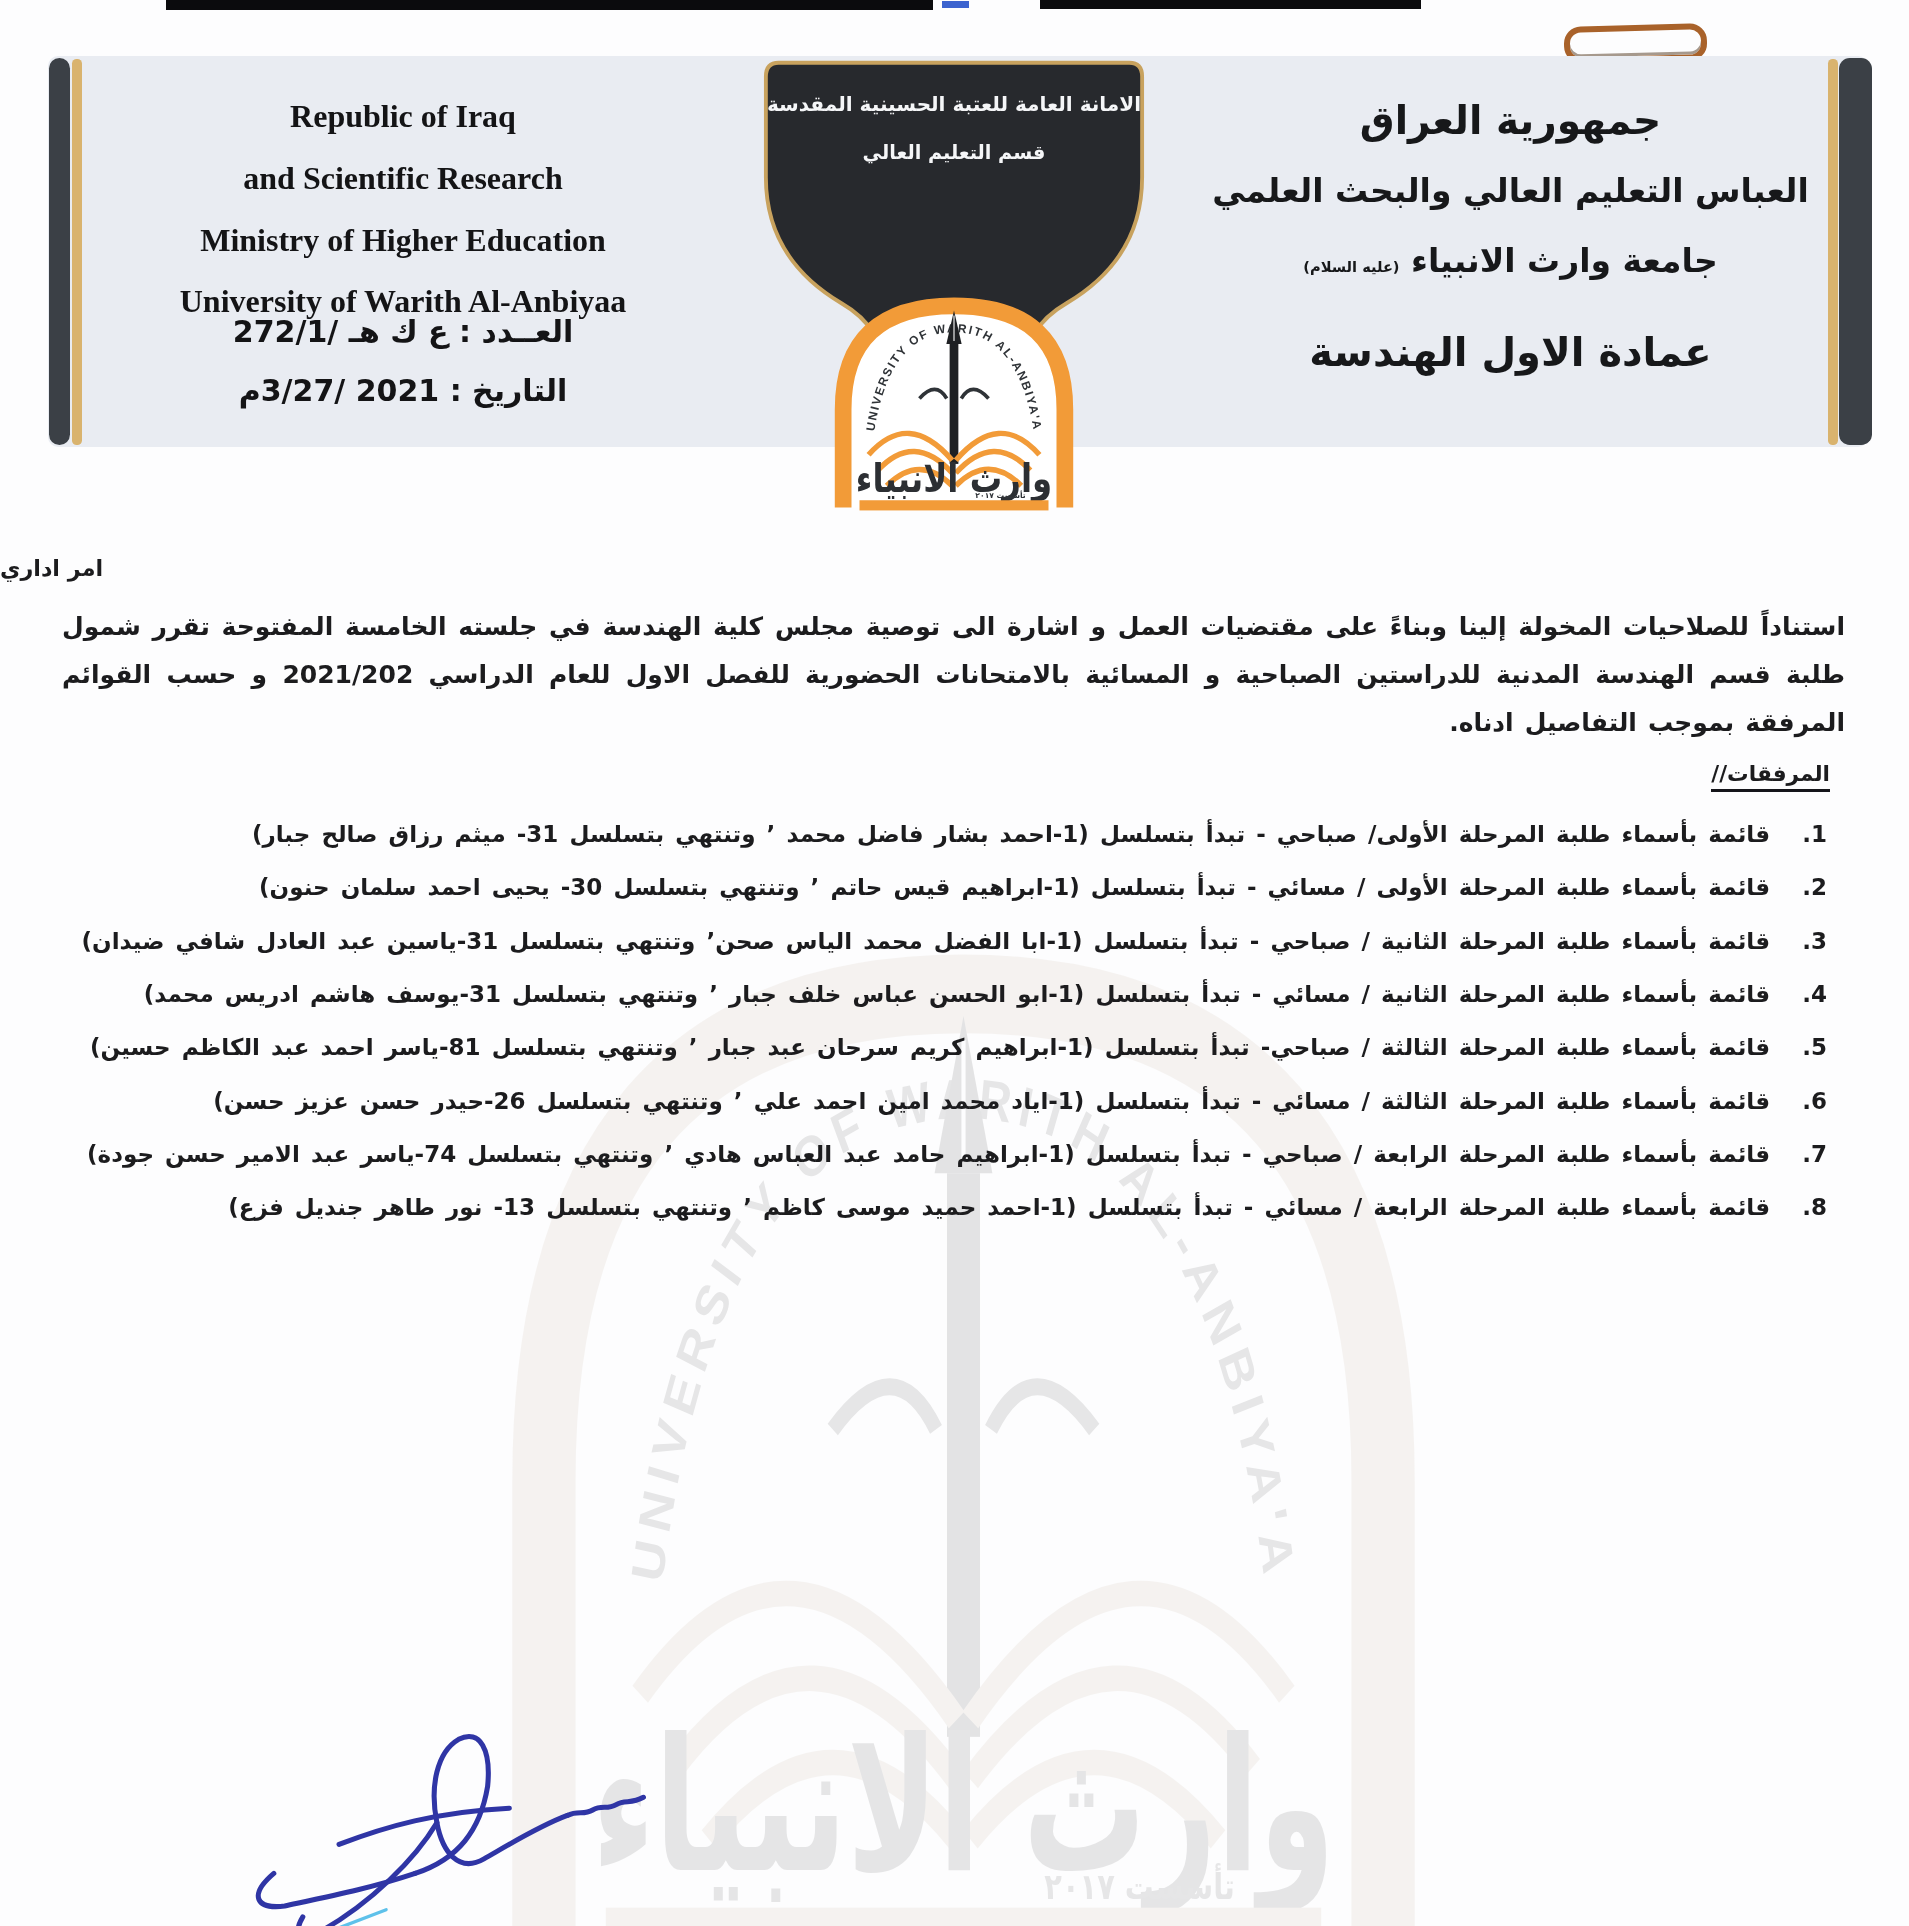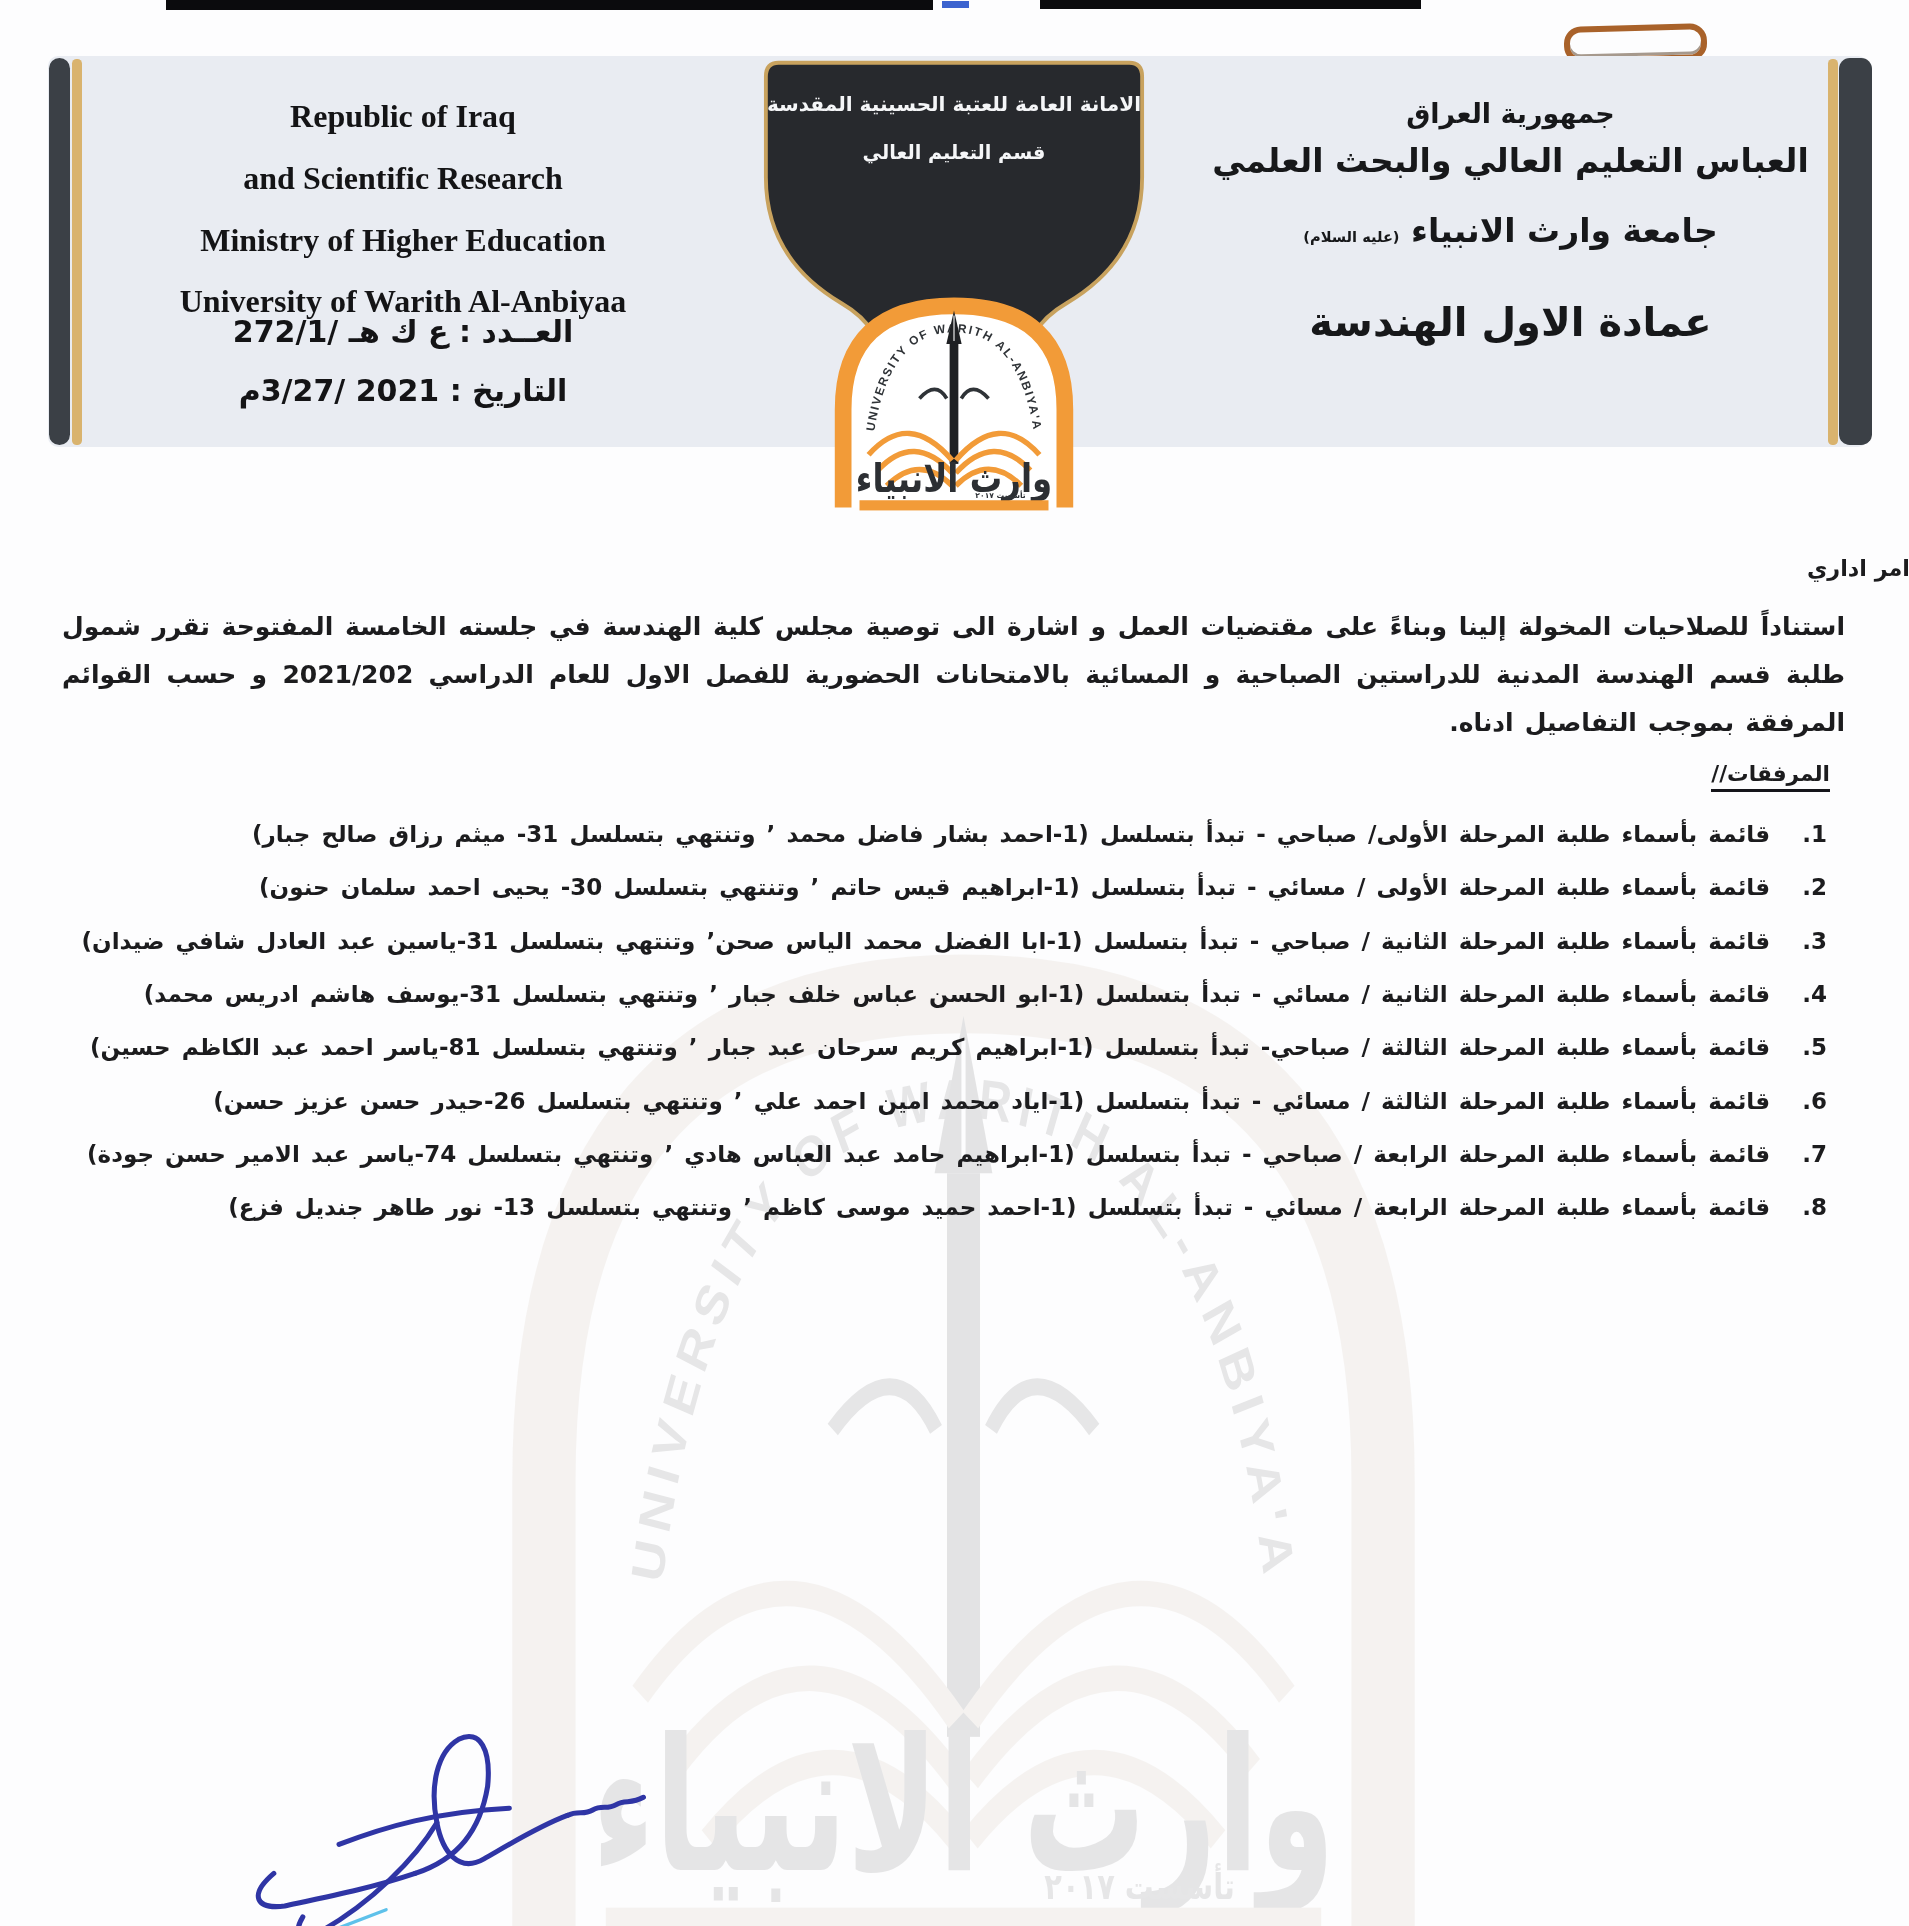--- a/index.html
+++ b/index.html
@@ -19,29 +19,29 @@
   .sbar.right{left:1839px;width:33px;}
   .gstripe{position:absolute;top:59px;height:386px;width:9.6px;border-radius:4.6px;background:#d9b36e;}
   .gstripe.left{left:72px;}
   .gstripe.right{left:1828px;}
   .h-left{position:absolute;left:91px;top:86px;width:624px;text-align:center;
           font-family:"Liberation Serif",serif;font-weight:bold;font-size:32px;line-height:1.93;color:#141416;}
   .h-refs{position:absolute;left:91px;top:314px;width:624px;direction:rtl;text-align:center;
           font-weight:bold;font-size:30px;color:#141416;}
   .h-refs .row2{margin-top:24px;}
   .h-right{position:absolute;left:1206px;top:98px;width:609px;direction:rtl;text-align:center;font-weight:bold;color:#17181a;}
-  .h-right .l1{font-size:27px;margin-bottom:12px;}
+  .h-right .l1{font-size:39px;margin-bottom:28px;}
   .h-right .l2{font-size:33px;margin-bottom:31px;}
   .h-right .l3{font-size:33px;margin-bottom:49px;}
   .h-right .hon{font-size:14.6px;font-weight:bold;}
   .h-right .l4{font-size:40px;}
   .emblem{position:absolute;left:715px;top:58px;}
   .watermark{position:absolute;left:482px;top:917px;opacity:.11;filter:grayscale(.65) saturate(.7);}
   
-  .doc-title{position:absolute;left:0;top:555px;width:100%;text-align:right;font-size:22.3px;font-weight:bold;}
+  .doc-title{position:absolute;left:0;top:555px;width:100%;text-align:left;font-size:22.3px;font-weight:bold;}
   .paragraph{position:absolute;right:65px;left:62px;top:603px;direction:rtl;text-align:justify;
              font-size:25px;font-weight:bold;line-height:1.92;word-spacing:2.3px;}
   .attach-head{position:absolute;right:80px;top:761px;direction:rtl;font-size:21.6px;font-weight:bold;
                border-bottom:3.5px solid #15151a;padding-bottom:3.1px;}
   .list{position:absolute;right:80px;left:60px;top:813px;direction:rtl;}
   .item{position:relative;padding-right:60px;margin-bottom:10.8px;font-size:23px;font-weight:bold;
         line-height:1.85;text-align:justify;word-spacing:3.1px;}
   .item .num{position:absolute;right:3.1px;top:0;}
   
   .sign-img{position:absolute;left:166px;top:1656px;}

